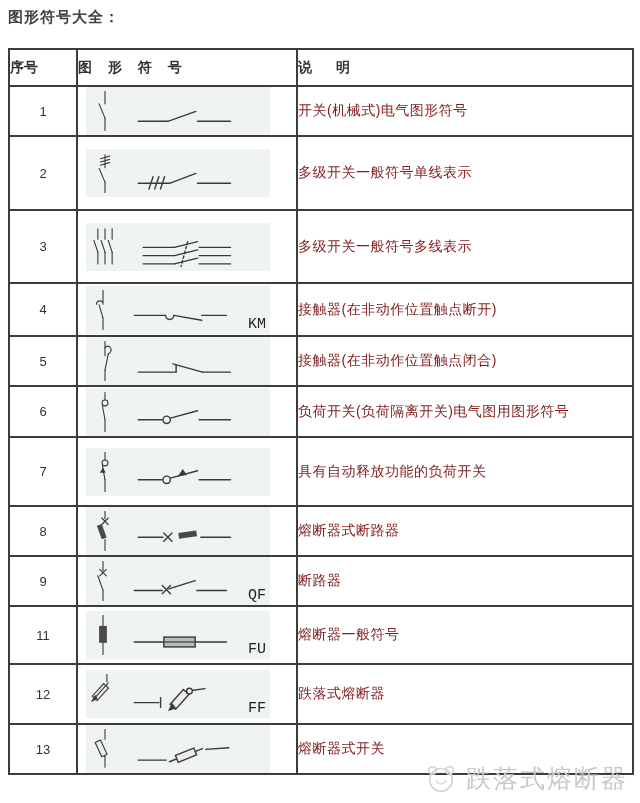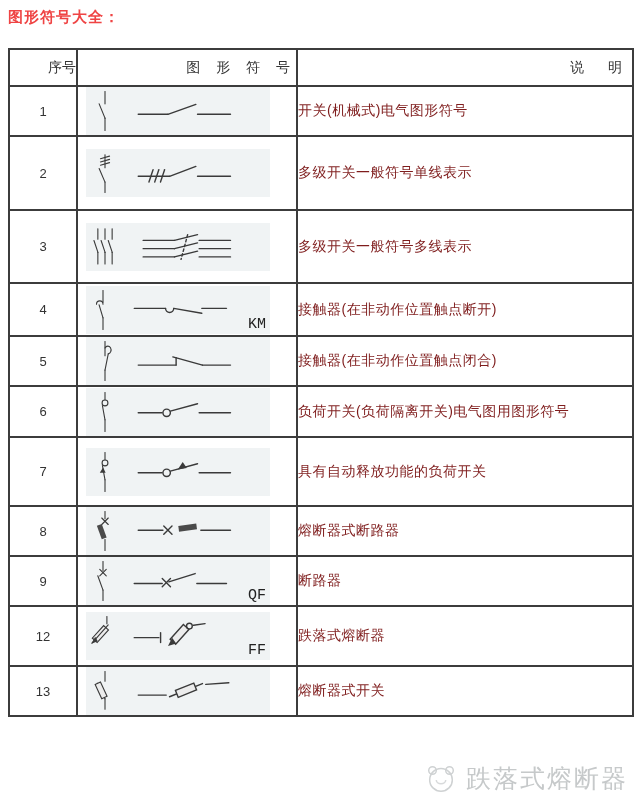--- a/index.html
+++ b/index.html
@@ -1,30 +1,30 @@
 <!DOCTYPE html>
 <html><head>
 <meta charset="utf-8">
 <style>
   html,body{margin:0;padding:0;background:#ffffff;}
   body{width:640px;height:803px;position:relative;overflow:hidden;
        font-family:"Liberation Sans",sans-serif;color:#3f3f3f;}
   .page-title{position:absolute;left:8px;top:8px;font-size:15px;font-weight:bold;
-       color:#ef4444;letter-spacing:1px;}
+       color:#404040;letter-spacing:1px;}
   table.symtab{position:absolute;left:8px;top:48px;width:624px;
        border-collapse:collapse;table-layout:fixed;background:#fff;}
   table.symtab td,table.symtab th{border:2px solid #3c3c3c;padding:0;vertical-align:middle;}
   col.c1{width:68px;} col.c2{width:220px;} col.c3{width:336px;}
-  th{font-size:14px;font-weight:normal;color:#333;text-align:right;}
+  th{font-size:14px;font-weight:bold;color:#333;text-align:left;}
   th.h-sym{letter-spacing:6px;}
   th.h-desc{letter-spacing:10px;}
   td.c-num{text-align:center;font-size:13px;color:#333;}
   td.c-sym{overflow:hidden;}
   td.c-desc{font-size:14px;color:#7f1d1d;padding-left:7px;letter-spacing:0.5px;}
-  .sym-bg{display:flex;align-items:center;gap:16px;background:#f0f3f4;
+  .sym-bg{display:flex;align-items:flex-end;gap:16px;background:#f0f3f4;
        margin-left:8px;width:176px;padding:3px 4px;min-height:30px;}
   .vsym{display:inline-flex;width:30px;justify-content:center;}
   .vsym svg{width:26px;height:42px;display:block;}
   .hsym svg{width:100px;height:28px;display:block;}
   .symlabel{font-family:"Liberation Mono",monospace;font-size:15px;color:#222;
        align-self:flex-end;margin-bottom:-2px;white-space:nowrap;}
   .watermark{position:absolute;right:12px;bottom:8px;display:flex;align-items:center;
        gap:8px;pointer-events:none;}
   .watermark-text{font-size:25px;color:#c6c9ca;letter-spacing:2px;white-space:nowrap;}
   .wm-icon svg{width:34px;height:34px;display:block;}
@@ -294,20 +294,41 @@
                 <line x1="78" y1="20" x2="114" y2="20"></line>
               </svg>
             </span>
       <span class="symlabel">QF</span>
     </div>
         </td>
     <td class="c-desc">断路器</td>
   </tr>
 
 
+  <tr style="height:58px">
+    <td class="c-num">11</td>
+    <td class="c-sym">
+          <div class="sym-bg">
+      <span class="vsym">
+              <svg viewBox="0 0 40 64" fill="none" stroke="#3a3a3a" stroke-width="1.7" stroke-linecap="round">
+                <line x1="20" y1="2" x2="20" y2="62"></line>
+                <rect x="14" y="18" width="12" height="26" fill="#4a4a4a" stroke="none"></rect>
+              </svg>
+            </span>
+      <span class="hsym">
+              <svg viewBox="0 0 120 34" fill="none" stroke="#3a3a3a" stroke-width="1.7" stroke-linecap="round">
+                <line x1="2" y1="17" x2="114" y2="17"></line>
+                <rect x="38" y="11" width="38" height="12" fill="#777" fill-opacity="0.45"></rect>
+              </svg>
+            </span>
+      <span class="symlabel">FU</span>
+    </div>
+        </td>
+    <td class="c-desc">熔断器一般符号</td>
+  </tr>
 
   <tr style="height:60px">
     <td class="c-num">12</td>
     <td class="c-sym">
           <div class="sym-bg">
       <span class="vsym">
               <svg viewBox="0 0 40 64" fill="none" stroke="#3a3a3a" stroke-width="1.7" stroke-linecap="round">
                 <line x1="26" y1="2" x2="26" y2="13"></line>
                 <rect x="-5" y="-13" width="10" height="26" transform="translate(16,29) rotate(42)" fill="#ececec"></rect>
                 <line x1="3" y1="43" x2="28" y2="15"></line>

